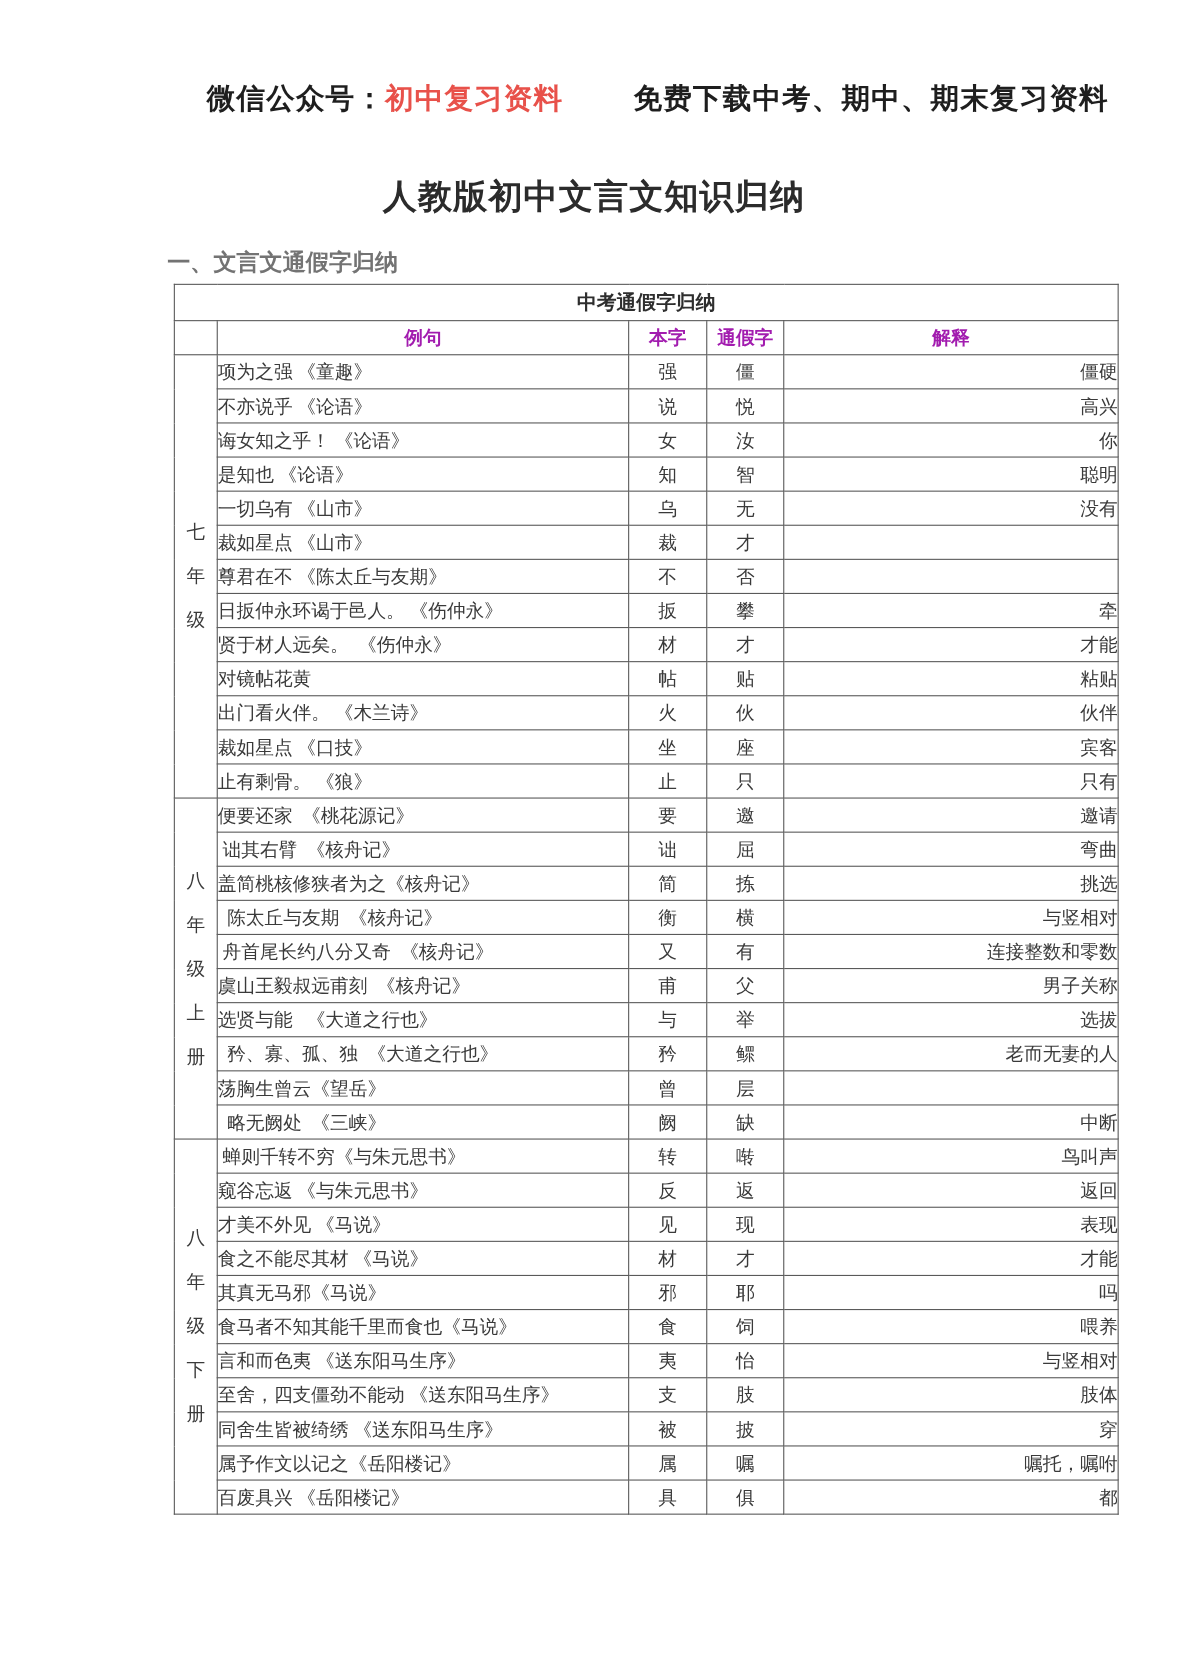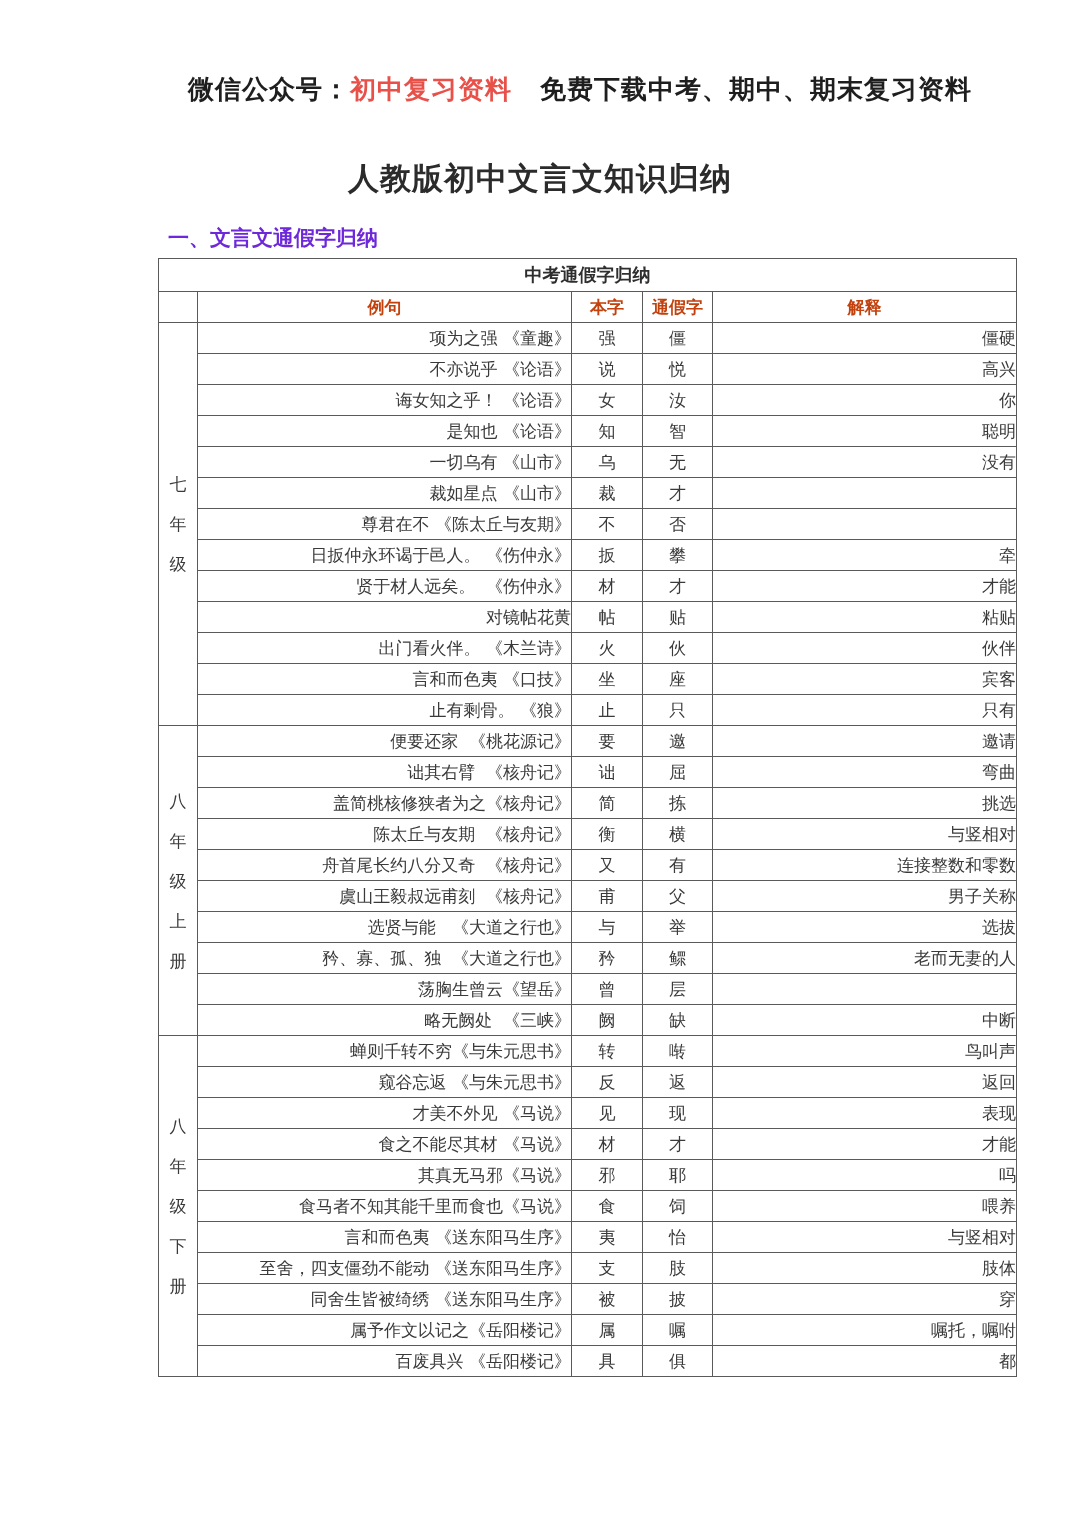--- a/index.html
+++ b/index.html
@@ -20,41 +20,41 @@
     top: 72px;
     left: 188px;
     font-family: "DejaVu Sans", "Liberation Sans", sans-serif;
     font-weight: 800;
     font-size: 26px;
     letter-spacing: 1px;
     color: #1e1e1e;
     white-space: nowrap;
   }
   .promo .account { color: #e8514a; text-align: center; }
-  .promo .right-part { margin-left: 28px; }
+  .promo .right-part { margin-left: 64px; }
   
   .doc-title {
     position: absolute;
     top: 158px;
     left: 0;
     width: 1080px;
     text-align: center;
     font-size: 31px;
     font-weight: 700;
     color: #2b2b2b;
     letter-spacing: 1px;
   }
   
   .section-heading {
     position: absolute;
     top: 224px;
-    left: 168px;
+    left: 152px;
     font-size: 21px;
     font-weight: 700;
-    color: #6d28d9;
+    color: #737373;
   }
   
   table.tjz {
     position: absolute;
     top: 258px;
     left: 158px;
     width: 858px;
     border-collapse: collapse;
     table-layout: fixed;
     font-size: 17px;
@@ -70,31 +70,31 @@
     font-size: 18px;
     font-weight: 700;
     text-align: center;
     color: #2e2e2e;
     margin-top: 39px;
   }
   tr.cols th {
     height: 30px;
     font-weight: 700;
     text-align: center;
-    color: #c2410c;
+    color: #a21caf;
     font-size: 17px;
     margin-top: 13px;
   }
   col.c0 { width: 39px; }
   col.c1 { width: 374px; }
   col.c2 { width: 71px; }
   col.c3 { width: 70px; }
   col.c4 { width: 304px; }
   td { height: 30px; }
-  td.c1 { padding-left: 14px; text-align: right; white-space: pre-wrap; }
+  td.c1 { padding-left: 14px; text-align: left; white-space: pre-wrap; font-family: Liberation Serif, serif; }
   td.c2, td.c3 { text-align: center; }
   td.c4 { padding-left: 12px; text-align: right; white-space: pre-wrap; }
   td.group-cell {
     text-align: center;
     vertical-align: middle;
     padding: 0;
   }
   .vtext div {
     line-height: 40px;
     font-size: 17px;
@@ -200,21 +200,21 @@
         <td class="c3">贴</td>
         <td class="c4">粘贴</td>
       </tr>
       <tr>
         <td class="c1">出门看火伴。 《木兰诗》</td>
         <td class="c2">火</td>
         <td class="c3">伙</td>
         <td class="c4">  伙伴</td>
       </tr>
       <tr>
-        <td class="c1">言和而色夷 《口技》</td>
+        <td class="c1">裁如星点 《口技》</td>
         <td class="c2">坐</td>
         <td class="c3">座</td>
         <td class="c4">宾客</td>
       </tr>
       <tr>
         <td class="c1">止有剩骨。 《狼》</td>
         <td class="c2">止</td>
         <td class="c3">只</td>
         <td class="c4">只有</td>
       </tr>

